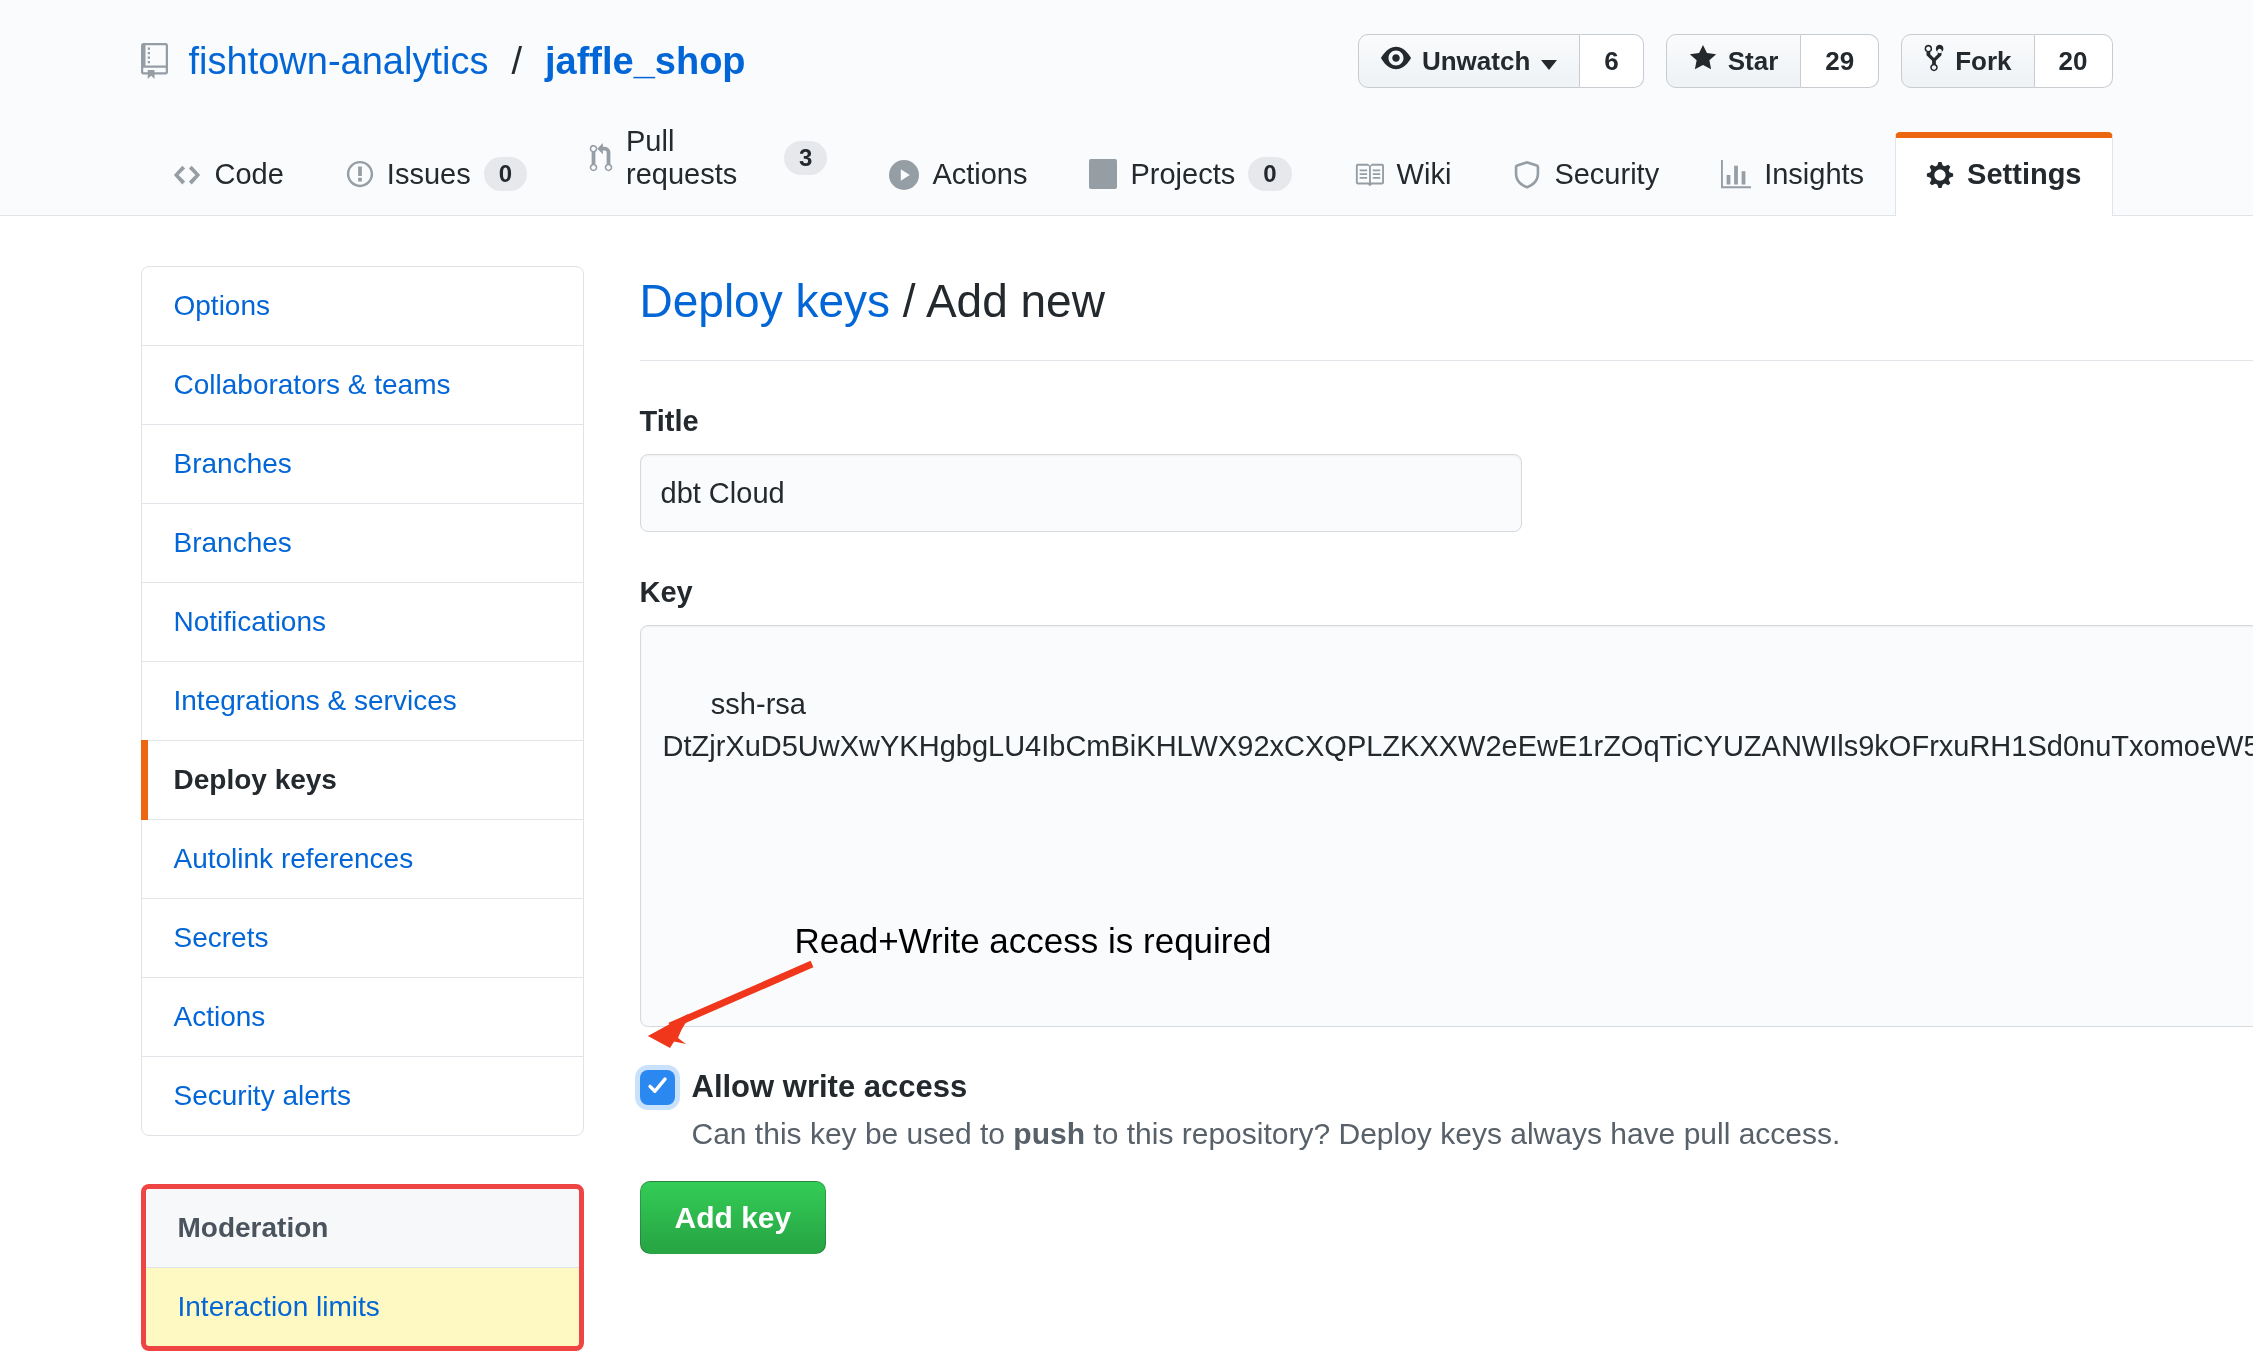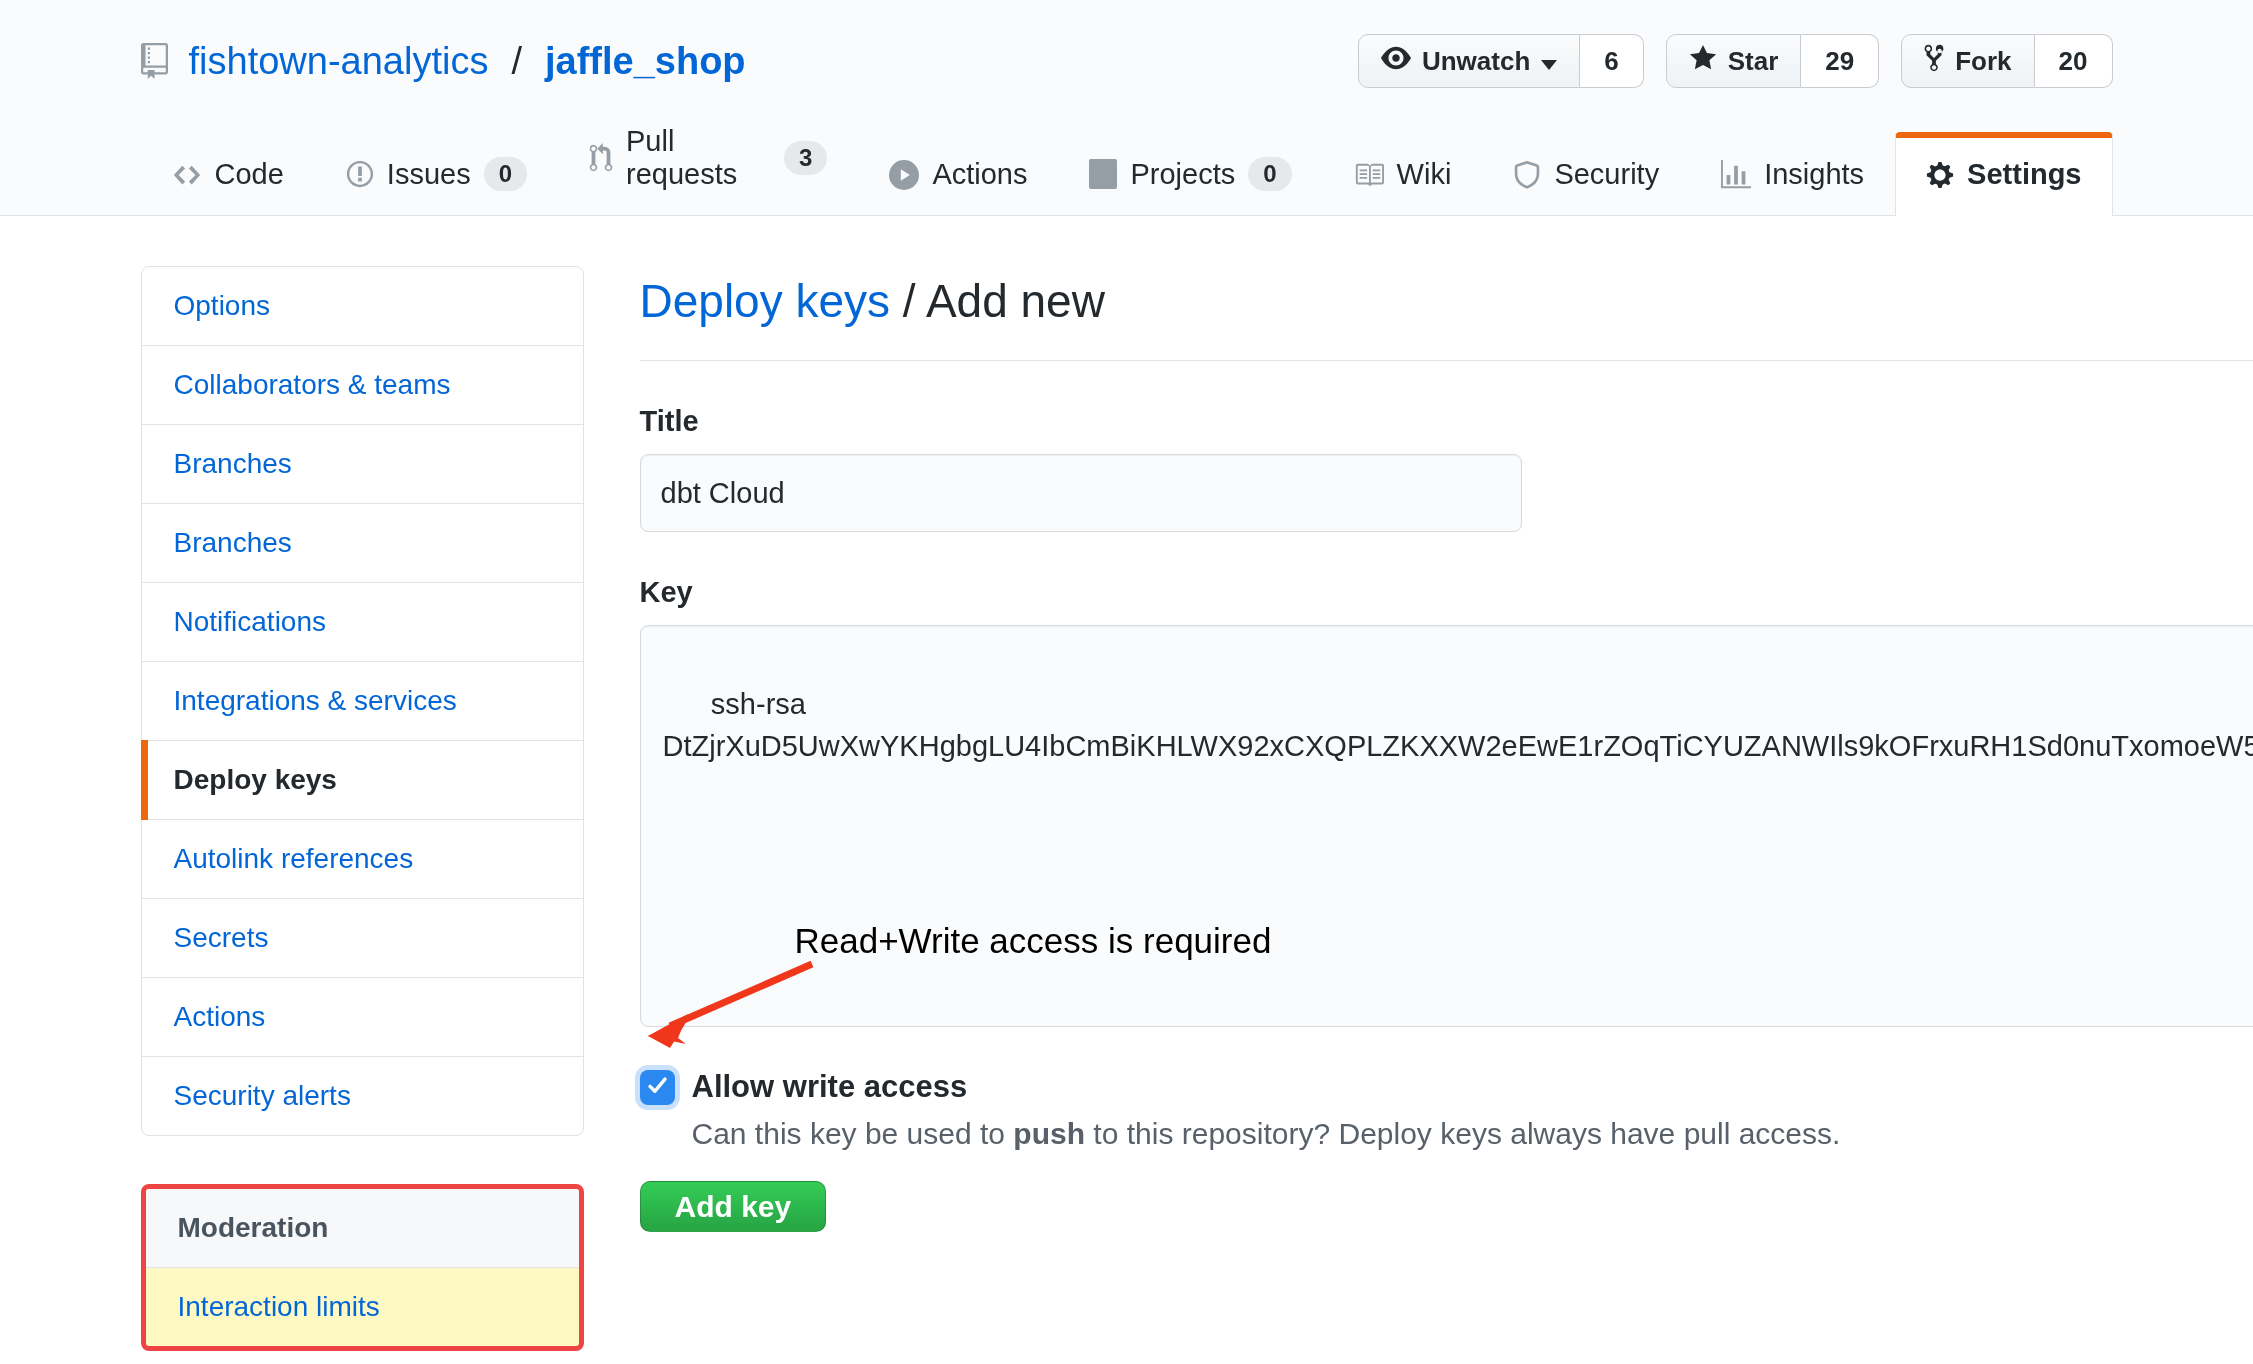--- a/index.html
+++ b/index.html
@@ -110,21 +110,21 @@
   .checkbox {
     width:35px; height:35px; border-radius:8px; background:#2a88f0; cursor:pointer;
     display:flex; align-items:center; justify-content:center;
     box-shadow:0 0 0 5px rgba(42,136,240,.25);
   }
   .check-label { font-size:31px; font-weight:700; cursor:pointer; }
   .check-note { margin:12px 0 0 52px; font-size:30px; color:#586069; }
   .check-note b { font-weight:700; }
 
   .add-key {
-    margin-top:30px; height:51px; padding:0 34px; cursor:pointer;
+    margin-top:30px; height:73px; padding:0 34px; cursor:pointer;
     font-size:30px; font-weight:700; color:#ffffff;
     font-family:"Liberation Sans","DejaVu Sans",sans-serif;
     background:linear-gradient(-180deg,#33cd56,#28a745 90%);
     border:1px solid rgba(27,31,35,.25); border-radius:10px;
   }
 </style>
 </head>
 <body>
 
 <div class="pagehead">

